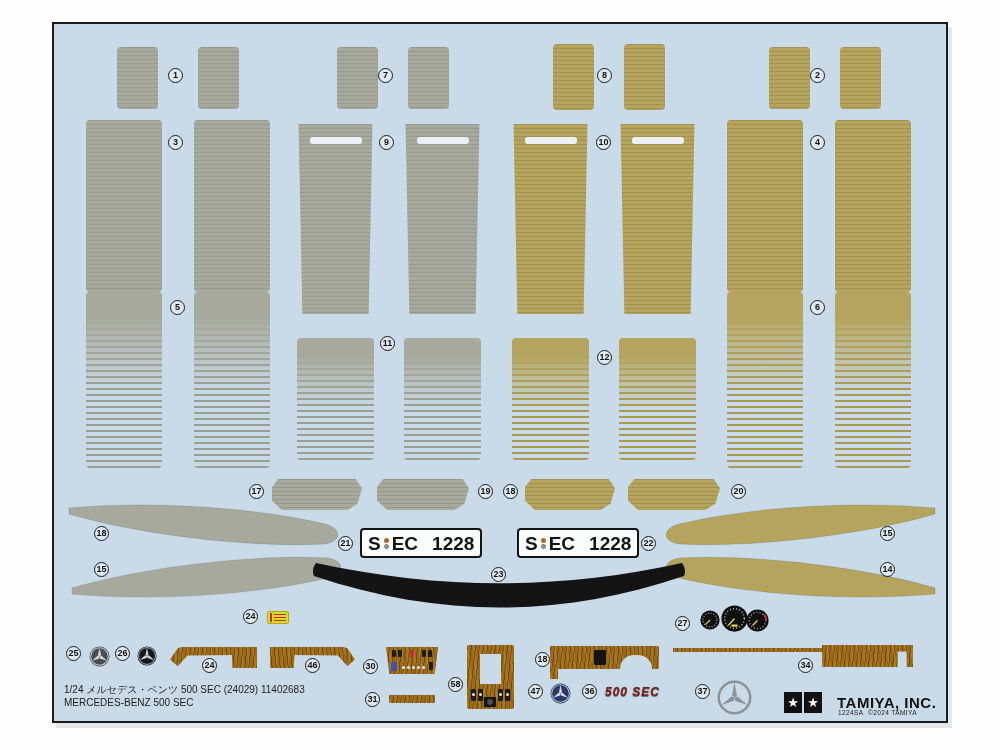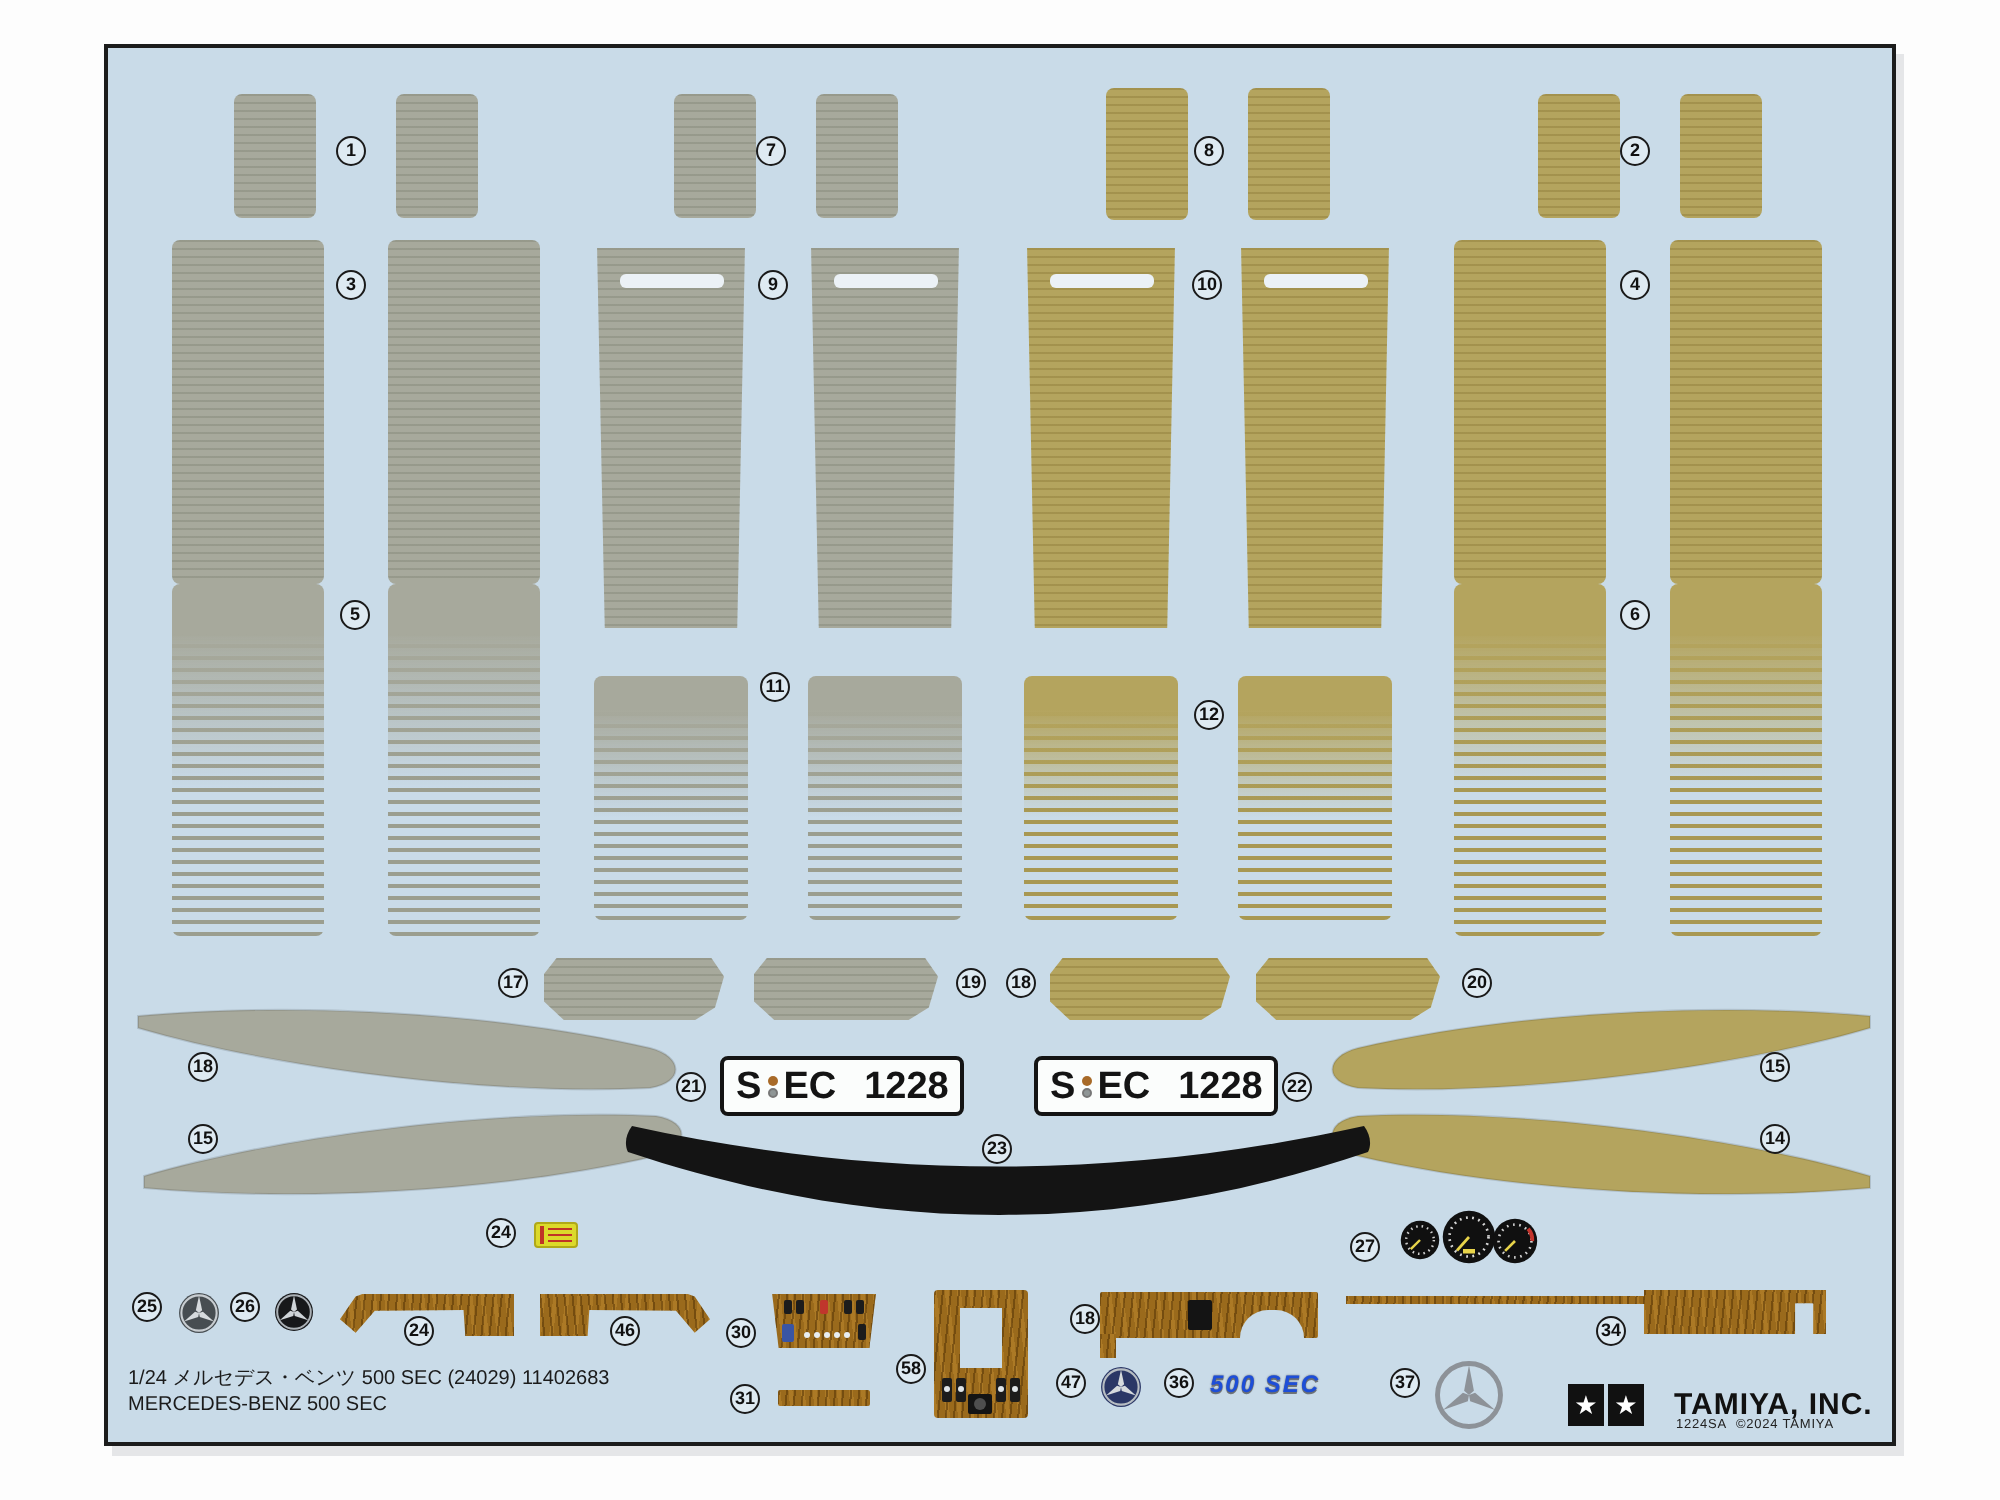--- a/index.html
+++ b/index.html
@@ -37,21 +37,21 @@
   .plate .digits{margin-left:11px;}
   .seals{display:flex;flex-direction:column;gap:1px;align-items:center;}
   .seal{display:block;width:5px;height:5px;border-radius:50%;}
   .seal-top{background:#a86a28;}
   .seal-bot{background:#8f9696;border:1px solid #777;box-sizing:border-box;}
   .badge{background:#dcd92a;border:1px solid #b0a818;border-radius:2px;display:flex;align-items:center;gap:2px;padding:1px 2px;}
   .badge .bar{width:4px;height:9px;background:#c03326;}
   .badge .lines{display:flex;flex-direction:column;gap:1.5px;}
   .badge .ln{width:12px;height:1.5px;background:#c03326;}
   .emblem{font:900 12px/1 "Liberation Sans",sans-serif;font-style:italic;letter-spacing:1px;
-    color:#1d4ed8;text-shadow:0 0 1px #5c6167,0 1px 0 #70757a;}
+    color:#7f1d1d;text-shadow:0 0 1px #5c6167,0 1px 0 #70757a;}
   .brand-square{width:18px;height:21px;background:#111;color:#fff;display:flex;align-items:center;
     justify-content:center;font-size:13px;}
   .brand-name{font:700 15px/1 "Liberation Sans",sans-serif;color:#111;letter-spacing:.5px;}
   .brand-sub{font:400 6.5px/1 "Liberation Sans",sans-serif;color:#222;letter-spacing:.4px;}
   .footer-line{font:400 10px/1.2 "Liberation Sans",sans-serif;color:#1b1b1b;}
   .sw{position:absolute;background:#1c1c1c;border-radius:1px;}
   .sw.red{background:#c0362c;}
   .sw.blue{background:#3a55a4;}
   .dot{position:absolute;width:3px;height:3px;border-radius:50%;background:#e8eef2;}
   .pip{position:absolute;left:1px;width:3px;height:3px;border-radius:50%;background:#dfe5e9;}

